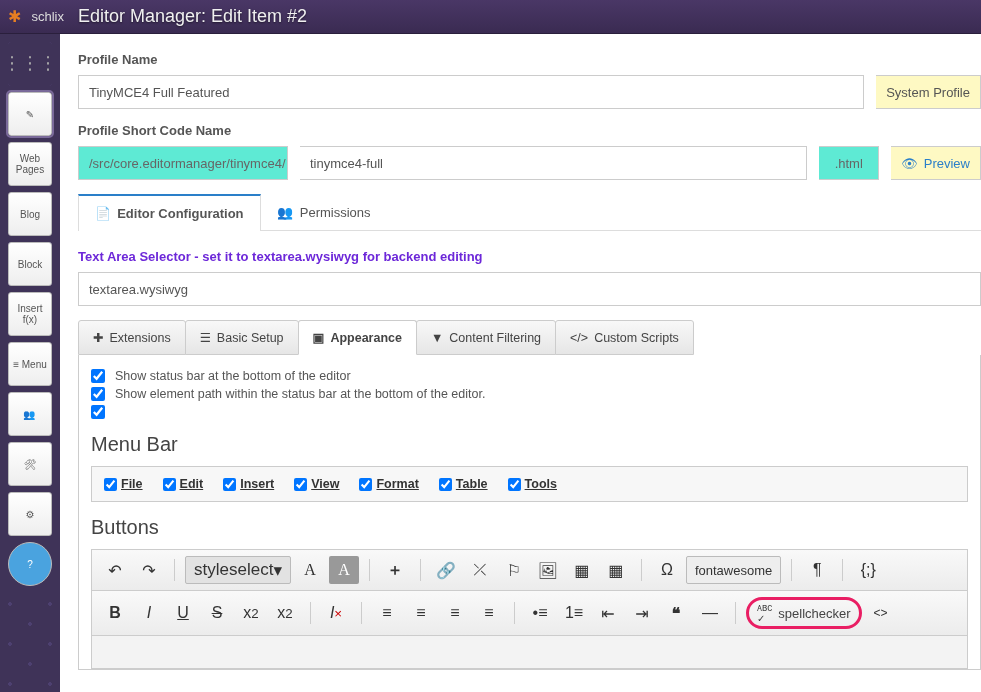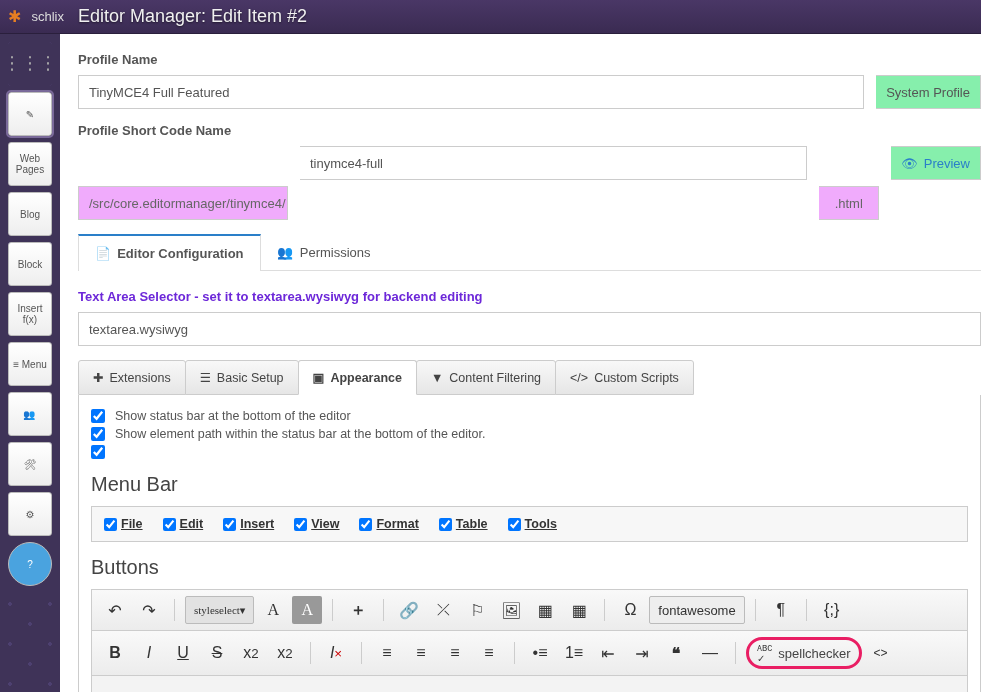--- a/index.html
+++ b/index.html
@@ -35,22 +35,22 @@
 
 .content { flex: 1; overflow: auto; padding: 18px 0 30px 18px; }
 
 .label { font-size: 13px; font-weight: 700; color: #555; margin-bottom: 8px; }
 .row { display: flex; gap: 12px; margin-bottom: 14px; }
 .input, .static-box, .btn-box {
   height: 34px; border: 1px solid #ccc; padding: 0 10px; font-size: 13px; color:#555;
   display: flex; align-items: center; background:#fff;
 }
 .input { flex: 1; }
-.static-box { background: #f0abfc; color:#666;margin-top:40px; }
-.btn-box { background:#86efac; cursor:pointer; }
+.static-box { background: #5eead4; color:#666; }
+.btn-box { background:#fef9c3; cursor:pointer; }
 .btn-box.preview { color:#2a7fc9; }
 .row > *:not(:first-child) { border-left: none; }
 
 .tabs-outer { margin-top: 12px; }
 .tabs-nav { display: flex; border-bottom: 1px solid #ddd; }
 .tab {
   padding: 10px 16px; border: 1px solid transparent; border-bottom: none;
   cursor: pointer; font-size: 13px; color:#555; display:flex; align-items:center; gap:6px;
 }
 .tab.active { border-color: #ddd; border-top: 2px solid #2a7fc9; background:#fff; font-weight:700; margin-bottom:-1px; }
@@ -78,21 +78,21 @@
 .toolbar {
   border:1px solid #ccc; background:linear-gradient(to bottom,#f9f9f9,#ececec);
   padding:6px 8px; display:flex; align-items:center; flex-wrap:wrap; gap:4px; row-gap:10px;
   margin-bottom:-1px;
 }
 .tb-btn {
   width:30px; height:28px; display:flex; align-items:center; justify-content:center;
   font-size:16px; color:#333; cursor:pointer; border-radius:2px;
 }
 .tb-sep { width:1px; height:22px; background:#ccc; margin:0 6px; }
-.tb-wide { padding:4px 8px; width:auto; font-size:11px; background:#e2e2e2; border:1px solid #bbb;font-family:Liberation Serif, serif; }
+.tb-wide { padding:4px 8px; width:auto; font-size:17px; background:#e2e2e2; border:1px solid #bbb; }
 .tb-text { padding:0 8px; width:auto; font-size:13px; }
 .highlight-ring {
   border:3px solid #e91e63; border-radius:18px; padding:2px 8px;
   display:flex; align-items:center; gap:6px;
 }
 .toolbar-empty { border:1px solid #ccc; height:34px; background:#f3f3f3; }
 </style>
 </head>
 <body>
 

